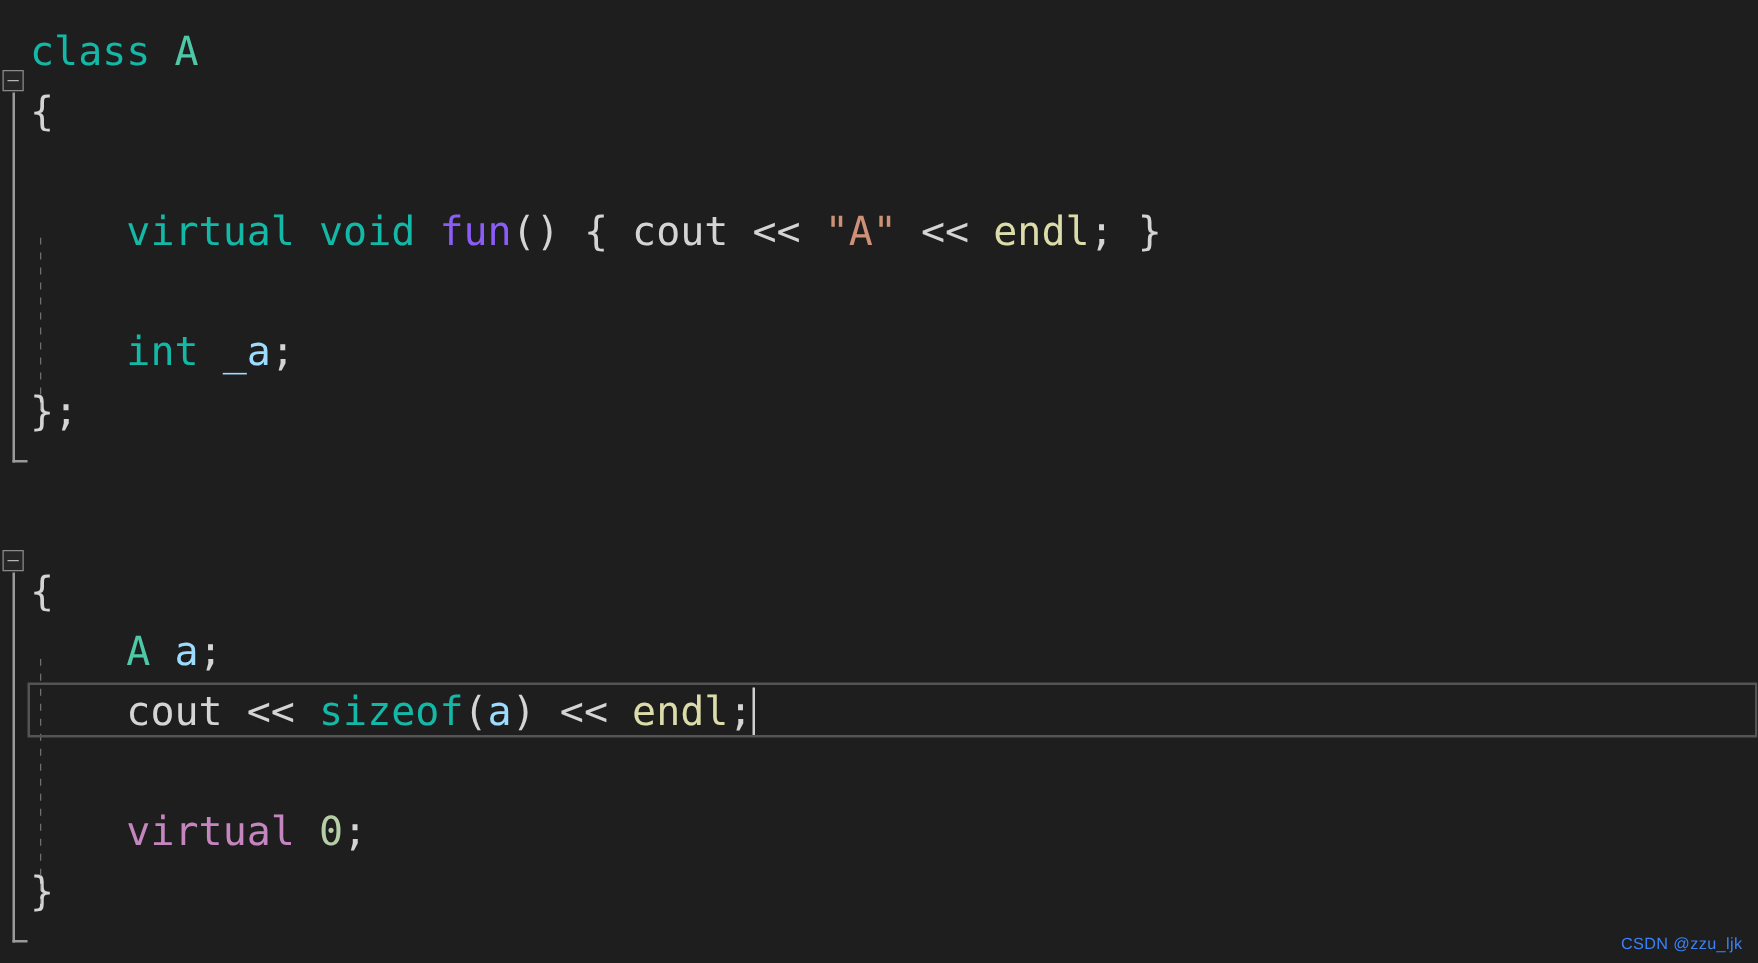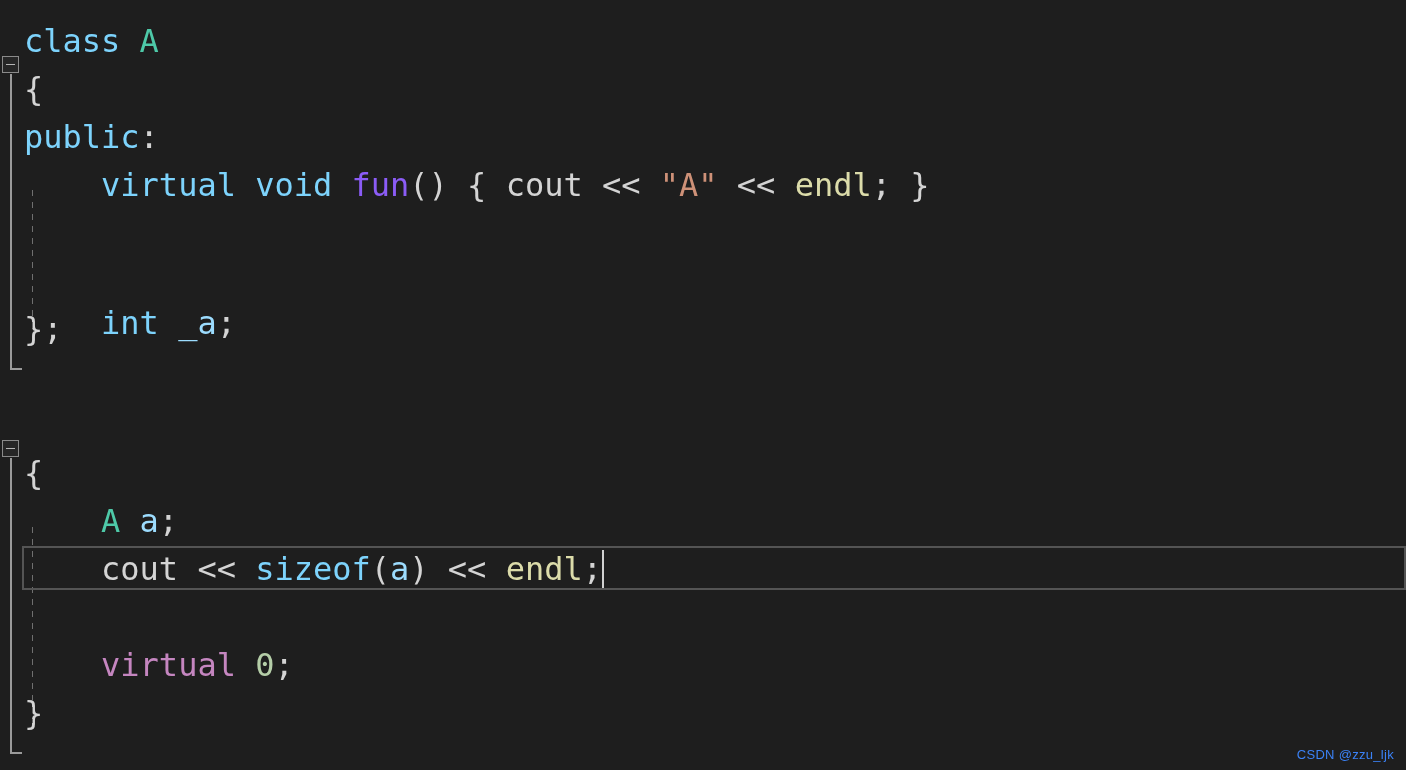--- a/index.html
+++ b/index.html
@@ -45,21 +45,21 @@
     color: #d4d4d4;
   }
   .line .txt {
     position: absolute;
     left: 24px;
     top: 0;
     white-space: pre;
   }
 
   
-  .tok-key       { color: #7dd3fc; }   
+  .tok-key       { color: #14b8a6; }   
   .tok-type      { color: #4ec9a8; }   
   .tok-fn        { color: #8b5cf6; }   
   .tok-plain     { color: #d4d4d4; }   
   .tok-str       { color: #ce9178; }   
   .tok-macro     { color: #dcdcaa; }   
   .tok-var       { color: #9cdcfe; }   
   .tok-ctrl      { color: #c586c0; }   
   .tok-num       { color: #b5cea8; }   
   .tok-op        { color: #d4d4d4; }   
 
@@ -138,24 +138,23 @@
     white-space: nowrap;
   }
 </style>
 </head>
 <body>
 
 <div id="editor">
   <div class="code-area">
       <div class="line" style="top: 17px;"><span class="txt"><span class="tok-key">class</span><span class="tok-plain"> </span><span class="tok-type">A</span></span></div>
       <div class="line" style="top: 65px;"><span class="txt"><span class="tok-plain">{</span></span></div>
-      <div class="line" style="top: 113px;"><span class="txt"><span class="tok-key">public</span><span class="tok-plain">:</span></span></div>
       <div class="line" style="top: 161px;"><span class="txt"><span class="tok-plain">    </span><span class="tok-key">virtual</span><span class="tok-plain"> </span><span class="tok-key">void</span><span class="tok-plain"> </span><span class="tok-fn">fun</span><span class="tok-plain">() { </span><span class="tok-plain">cout</span><span class="tok-plain"> </span><span class="tok-op">&lt;&lt;</span><span class="tok-plain"> </span><span class="tok-str">"A"</span><span class="tok-plain"> </span><span class="tok-op">&lt;&lt;</span><span class="tok-plain"> </span><span class="tok-macro">endl</span><span class="tok-plain">; }</span></span></div>
       <div class="line" style="top: 209px;"><span class="txt"></span></div>
-      <div class="line" style="top: 257px; margin-top: 42px;"><span class="txt"><span class="tok-plain">    </span><span class="tok-key">int</span><span class="tok-plain"> </span><span class="tok-var">_a</span><span class="tok-plain">;</span></span></div>
+      <div class="line" style="top: 257px;"><span class="txt"><span class="tok-plain">    </span><span class="tok-key">int</span><span class="tok-plain"> </span><span class="tok-var">_a</span><span class="tok-plain">;</span></span></div>
       <div class="line" style="top: 305px;"><span class="txt"><span class="tok-plain">};</span></span></div>
       <div class="line" style="top: 353px;"><span class="txt"></span></div>
       <div class="line" style="top: 449px;"><span class="txt"><span class="tok-plain">{</span></span></div>
       <div class="line" style="top: 497px; padding-left: 23px;"><span class="txt"><span class="tok-plain">    </span><span class="tok-type">A</span><span class="tok-plain"> </span><span class="tok-var">a</span><span class="tok-plain">;</span></span></div>
       <div class="line" style="top: 545px;"><span class="txt"><span class="tok-plain">    </span><span class="tok-plain">cout</span><span class="tok-plain"> </span><span class="tok-op">&lt;&lt;</span><span class="tok-plain"> </span><span class="tok-key">sizeof</span><span class="tok-plain">(</span><span class="tok-var">a</span><span class="tok-plain">)</span><span class="tok-plain"> </span><span class="tok-op">&lt;&lt;</span><span class="tok-plain"> </span><span class="tok-macro">endl</span><span class="tok-plain">;</span></span></div>
       <div class="line" style="top: 593px;"><span class="txt"></span></div>
       <div class="line" style="top: 641px;"><span class="txt"><span class="tok-plain">    </span><span class="tok-ctrl">virtual</span><span class="tok-plain"> </span><span class="tok-num">0</span><span class="tok-plain">;</span></span></div>
       <div class="line" style="top: 689px;"><span class="txt"><span class="tok-plain">}</span></span></div>
       <div class="fold-box" style="top: 56px;"></div>
       <div class="fold-line" style="top: 74px; height: 296px;"></div>

